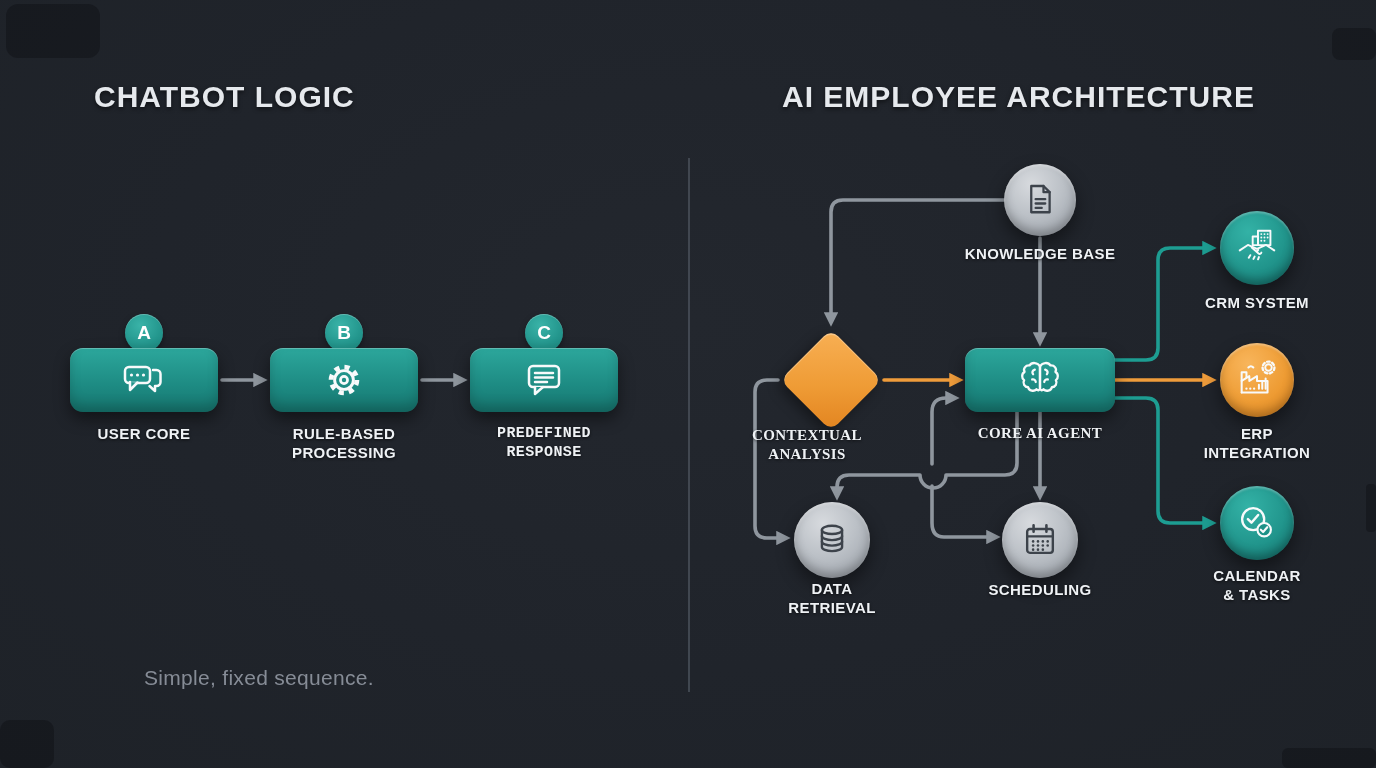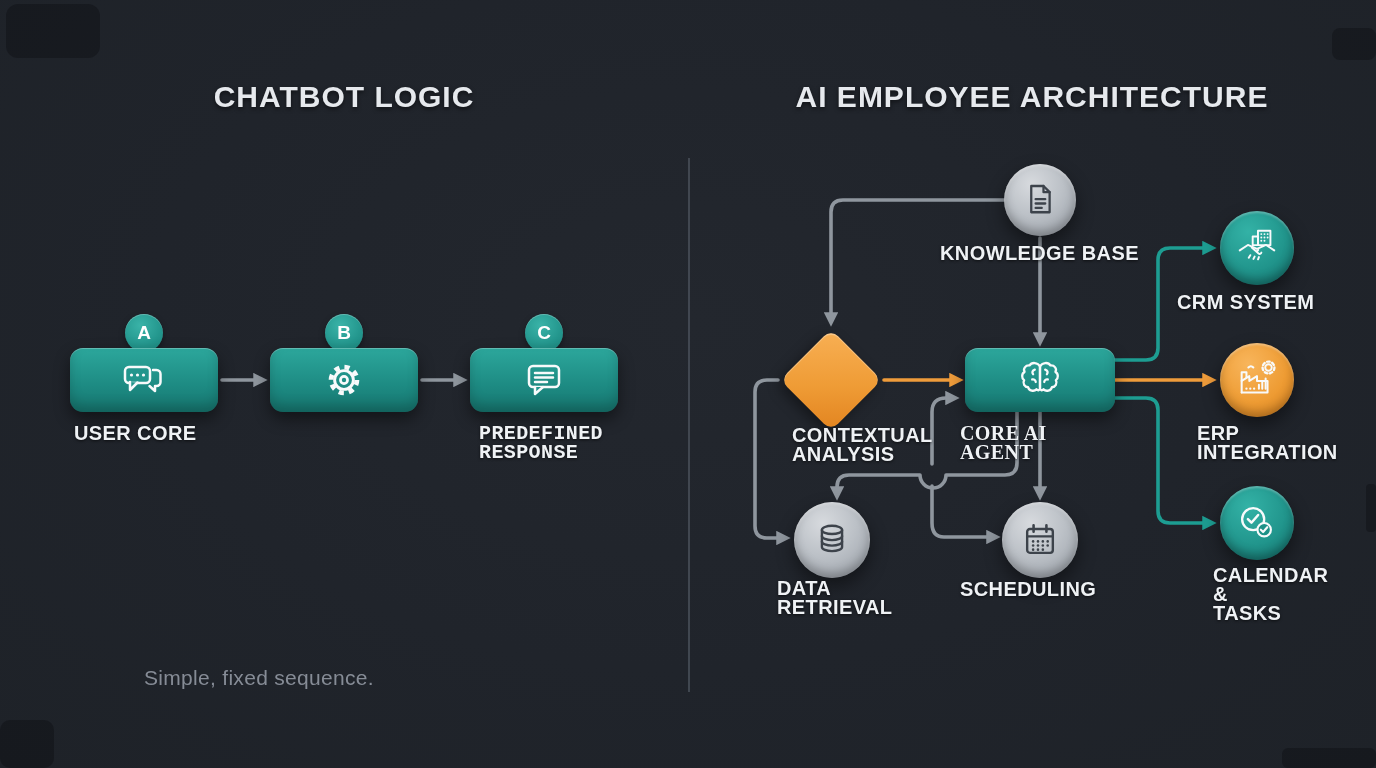--- a/index.html
+++ b/index.html
@@ -3,21 +3,21 @@
 <meta charset="utf-8">
 <style>
   html,body{margin:0;padding:0;background:#14171b;}
   .stage{
     position:relative; width:1376px; height:768px; overflow:hidden;
     background:radial-gradient(ellipse at 50% 42%, #23272e 0%, #20242b 55%, #1e2228 100%);
     font-family:"Liberation Sans", sans-serif;
   }
   .patch{position:absolute; background:rgba(5,7,10,0.30); pointer-events:none;}
   .title{
-    position:absolute; top:80px; width:500px; text-align:center;
+    position:absolute; top:80px; width:500px; text-align:left;
     font-size:30px; font-weight:700; letter-spacing:1px; color:#e6e9ed;
     text-shadow:0 2px 4px rgba(0,0,0,0.55);
   }
   .divider{position:absolute; left:688px; top:158px; width:2px; height:534px; background:#474e57; opacity:.85;}
   .caption{
     position:absolute; top:666px; font-size:21px; color:#868c96;
     letter-spacing:0.3px;
   }
   svg.edges{position:absolute; left:0; top:0; pointer-events:none;}
   .edge{fill:none; stroke-width:3.6; stroke-linecap:round; stroke-linejoin:round;}
@@ -46,22 +46,22 @@
   .circle.graynode{background:radial-gradient(circle at 38% 28%, #d7dade 0%, #bcc1c7 45%, #969ca4 100%);}
   .circle.tealnode{background:radial-gradient(circle at 38% 28%, #33b2a6 0%, #21958c 55%, #147671 100%); box-shadow:0 8px 18px rgba(0,0,0,0.45), inset 0 2px 2px rgba(255,255,255,0.25), inset 0 -5px 10px rgba(0,0,0,0.3);}
   .circle.orangenode{background:radial-gradient(circle at 38% 28%, #f8b55b 0%, #ee9c34 55%, #db821d 100%); box-shadow:0 8px 18px rgba(0,0,0,0.45), inset 0 2px 2px rgba(255,255,255,0.3), inset 0 -5px 10px rgba(0,0,0,0.25);}
   .diamond{
     position:absolute; left:795px; top:344px; width:72px; height:72px; border-radius:10px;
     background:linear-gradient(135deg,#f8b055 0%, #ef9c36 55%, #e28420 100%);
     transform:rotate(45deg);
     box-shadow:0 6px 13px rgba(0,0,0,0.4), inset 1px 1px 1px rgba(255,255,255,0.35);
   }
   .nlabel{
-    position:absolute; text-align:left; color:#eff2f5;
-    font-size:20px; font-weight:600; letter-spacing:0.4px; line-height:19px;
+    position:absolute; text-align:center; color:#eff2f5;
+    font-size:15px; font-weight:600; letter-spacing:0.4px; line-height:19px;
     text-shadow:0 1px 3px rgba(0,0,0,0.65);
   }
   .icon{display:block;}
 </style>
 </head>
 <body>
 
 <div class="stage">
 
   <div class="patch" style="left:6px;top:4px;width:94px;height:54px;border-radius:12px;"></div>
@@ -128,20 +128,21 @@
   <div class="badge" style="left:325px;top:314px;">B</div>
   <div class="nodebox" style="left:270px;top:348px;">
     <svg class="icon" width="50" height="50" viewBox="0 0 48 48">
       <g stroke="#f8fafb" fill="none">
         <circle cx="24" cy="24" r="12.4" stroke-width="4.6" stroke-dasharray="4.9 4.85"></circle>
         <circle cx="24" cy="24" r="9" stroke-width="2.8"></circle>
         <circle cx="24" cy="24" r="3.4" stroke-width="2.6"></circle>
       </g>
     </svg>
   </div>
+  <div class="nlabel" style="left:279px;top:424px;width:130px;">RULE-BASED PROCESSING</div>
 
   <div class="badge" style="left:525px;top:314px;">C</div>
   <div class="nodebox" style="left:470px;top:348px;">
     <svg class="icon" width="48" height="48" viewBox="0 0 48 48">
       <g stroke="#f8fafb" stroke-width="2.5" fill="none" stroke-linejoin="round" stroke-linecap="round">
         <rect x="9" y="10" width="30" height="21" rx="4"></rect>
         <path d="M15,31 V38 L23,31" fill="#23968d"></path>
         <path d="M15,17 H33 M15,21.5 H33 M15,26 H27"></path>
       </g>
     </svg>
@@ -155,21 +156,21 @@
       <g stroke="#3d434b" stroke-width="2.6" fill="none" stroke-linejoin="round" stroke-linecap="round">
         <path d="M14,8 H28 L35,15 V38 H14 Z"></path>
         <path d="M28,8 V15 H35"></path>
         <path d="M19,23 H30 M19,28 H30 M19,33 H26"></path>
       </g>
     </svg>
   </div>
   <div class="nlabel" style="left:940px;top:244px;width:200px;">KNOWLEDGE BASE</div>
 
   <div class="diamond"></div>
-  <div class="nlabel" style="left:792px;top:426px;width:130px;">CONTEXTUAL ANALYSIS</div>
+  <div class="nlabel" style="left:742px;top:426px;width:130px;font-family:Liberation Serif, serif;">CONTEXTUAL ANALYSIS</div>
 
   <div class="nodebox" style="left:965px;top:348px;width:150px;">
     <svg class="icon" width="50" height="50" viewBox="0 0 48 48">
       <g stroke="#f8fafb" stroke-width="2.2" fill="none" stroke-linejoin="round" stroke-linecap="round">
         <path d="M24,11 C22,7 16,6.6 14,10 C10,9.6 7.5,13.2 9.2,16.2 C6.2,17.8 6.2,22.6 8.8,24.2 C7,27.2 9.2,30.8 12.6,30.9 C13.2,34.4 18.4,35.4 20.6,32.8 C22,34.6 24,34 24,31.5 L24,11 Z"></path>
         <path d="M24,11 C26,7 32,6.6 34,10 C38,9.6 40.5,13.2 38.8,16.2 C41.8,17.8 41.8,22.6 39.2,24.2 C41,27.2 38.8,30.8 35.4,30.9 C34.8,34.4 29.6,35.4 27.4,32.8 C26,34.6 24,34 24,31.5 L24,11 Z"></path>
         <path d="M19,14 c-2.2,0.6 -3,2.8 -1.6,4.4 M29,14 c2.2,0.6 3,2.8 1.6,4.4 M16.5,23.5 c1.8,-0.4 3.2,0.6 3.4,2.4 M31.5,23.5 c-1.8,-0.4 -3.2,0.6 -3.4,2.4"></path>
       </g>
     </svg>
   </div>

